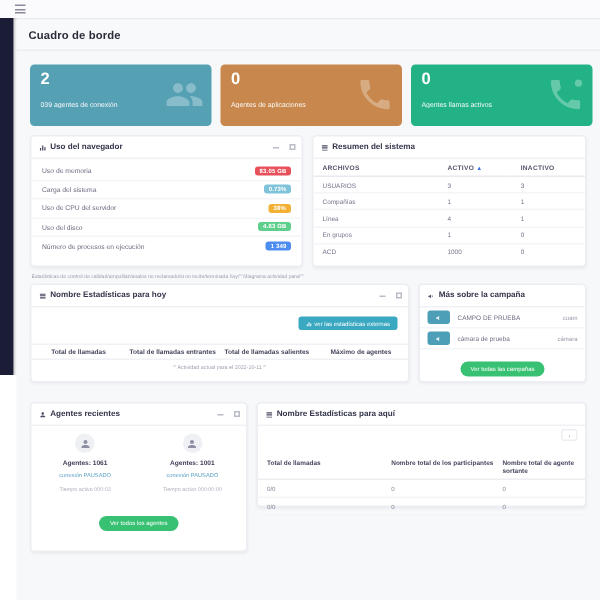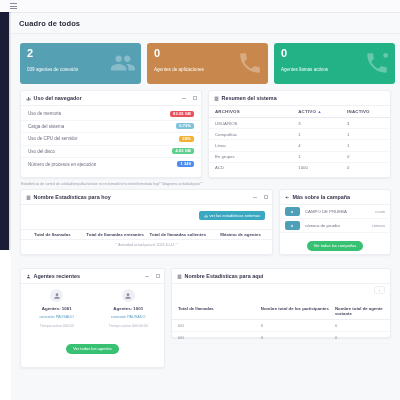--- a/index.html
+++ b/index.html
@@ -200,21 +200,21 @@
       <i></i>
         <i></i>
         <i></i>
     </div>
   </div>
 
   <div class="sidebar-rail"></div>
   <div class="sidebar-rail-shadow"></div>
 
   <div class="page-header">
-    <div class="page-title">Cuadro de todos</div>
+    <div class="page-title">Cuadro de borde</div>
   </div>
 
   <div class="content">
 
     <div class="kpi-row">
 
       <div class="kpi" id="kpi0" style="background: rgb(86, 160, 180);">
         <div class="num">2</div>
         <div class="lbl">039 agentes de conexión</div>
         <div class="gicon">

